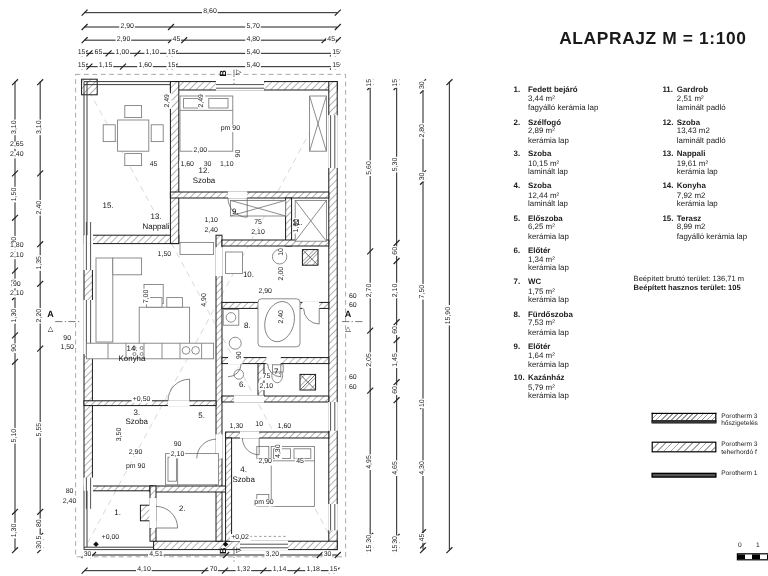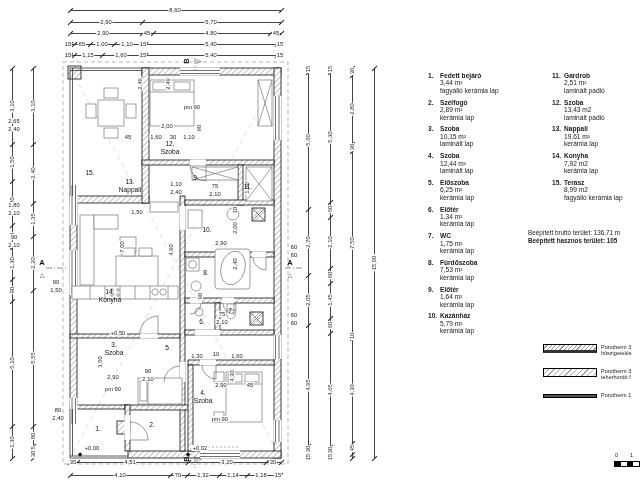--- a/index.html
+++ b/index.html
@@ -478,20 +478,21 @@
       <div class="marker rot" style="left: 186px; top: 459px;">B</div>
       <div class="marker sym" style="left: 199px; top: 458px;">▷</div>
       <div class="marker" style="left: 42px; top: 262px;">A</div>
       <div class="marker sym" style="left: 42px; top: 274px;">△</div>
       <div class="marker" style="left: 290px; top: 262px;">A</div>
       <div class="marker sym" style="left: 290px; top: 274px;">△</div>
       <div class="marker sym" style="left: 80px; top: 453px;">◆</div>
       <div class="marker sym" style="left: 188px; top: 453px;">◆</div>
     </div>
 
+  <div id="title">ALAPRAJZ  M = 1:100</div>
 
   <div id="legcol1" class="legcol">
       <div class="legitem">
         <div class="head"><div class="num">1.</div>Fedett bejáró</div>
         <div class="sub">3,44 m²</div>
         <div class="sub">fagyálló kerámia lap</div>
       </div>
       <div class="legitem">
         <div class="head"><div class="num">2.</div>Szélfogó</div>
         <div class="sub">2,89 m²</div>

